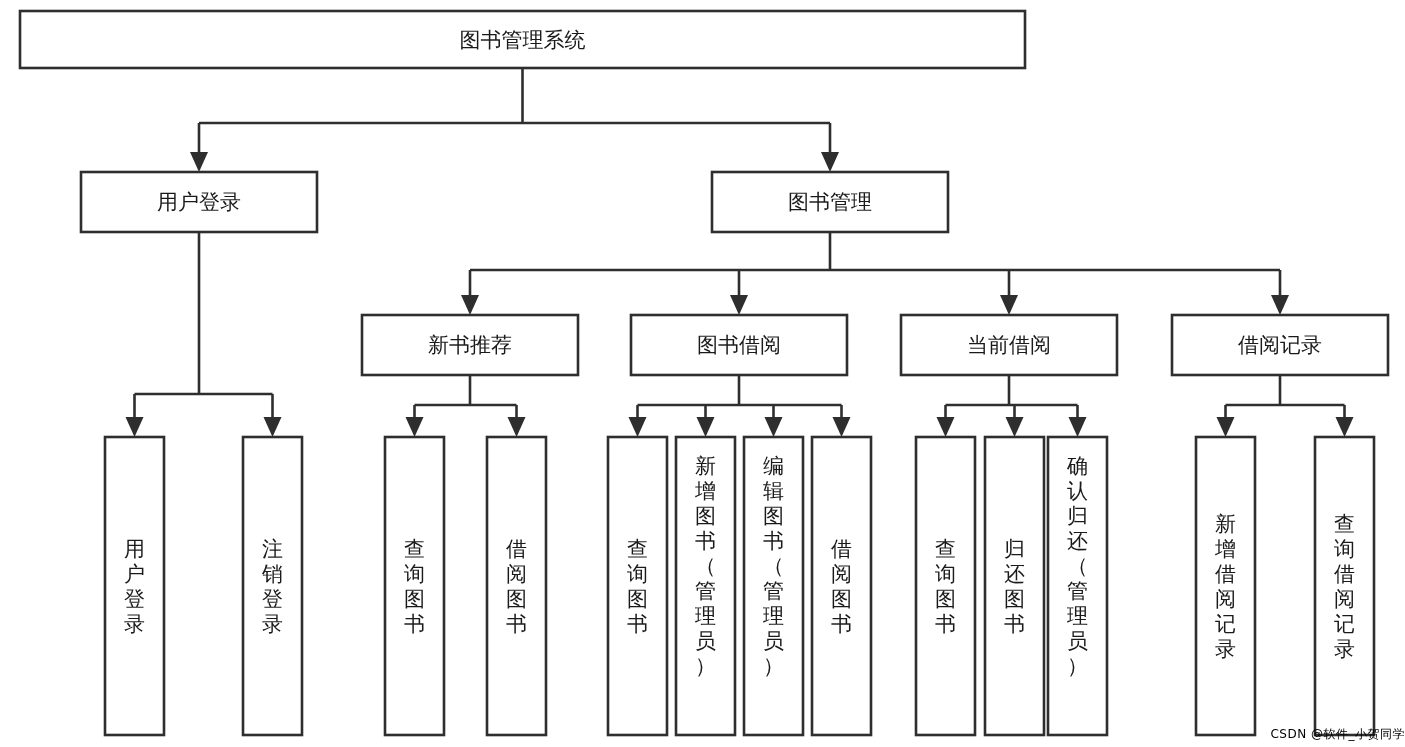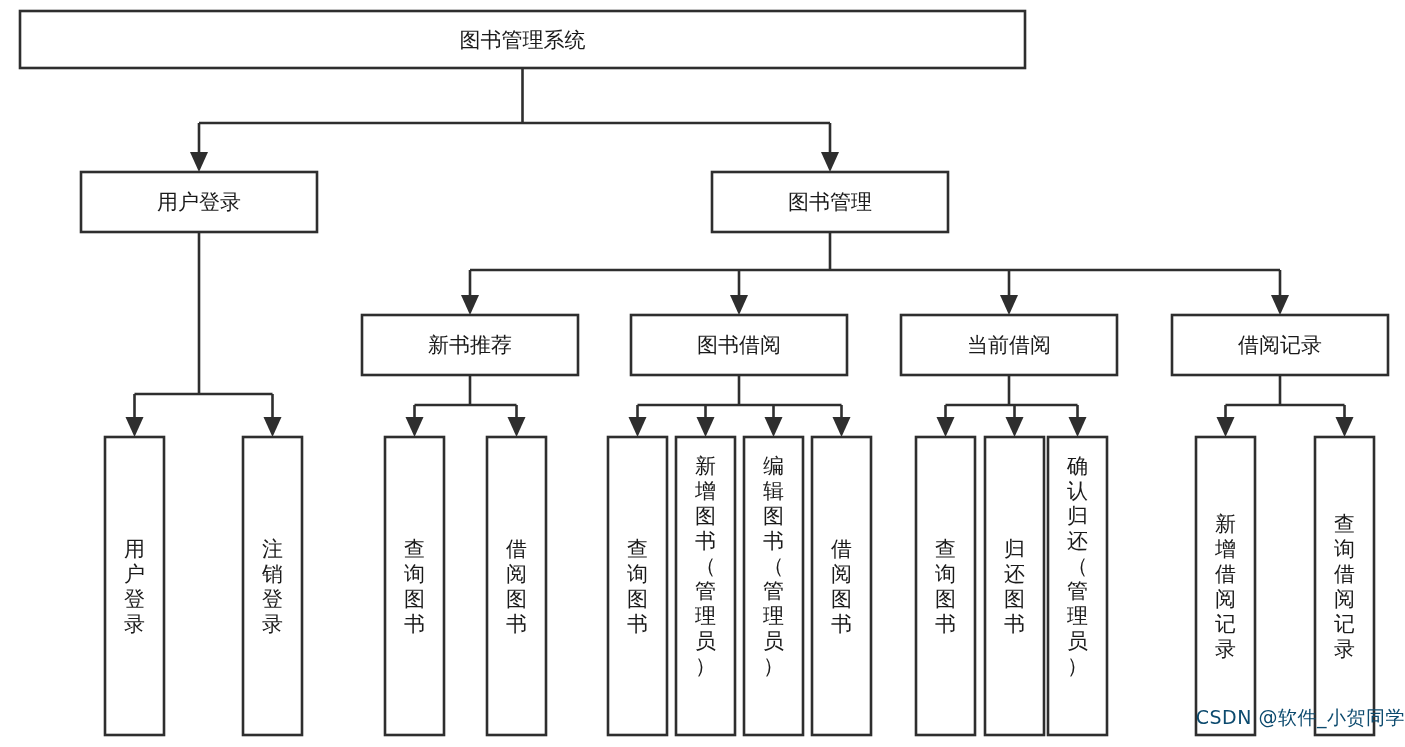--- a/index.html
+++ b/index.html
@@ -52,24 +52,24 @@
   }
   .node-label-v {
     font-family: "DejaVu Sans", "Liberation Sans", sans-serif;
     font-size: 21px;
     fill: #1a1a1a;
     text-anchor: middle;
   }
   .watermark {
     position: absolute;
     right: 8px;
-    bottom: 16px;
-    font-family: "DejaVu Sans", "Liberation Sans", sans-serif;
-    font-size: 19px;
-    color: #0c4a6e;
+    bottom: 4px;
+    font-family: "DejaVu Sans", "Liberation Sans", sans-serif;
+    font-size: 12px;
+    color: #000000;
     white-space: nowrap;
     letter-spacing: 0.5px;
     user-select: none;
   }
 </style>
 </head>
 <body>
 
 <div id="diagram-root">
   <svg class="tree-canvas" viewBox="0 0 1405 747">

